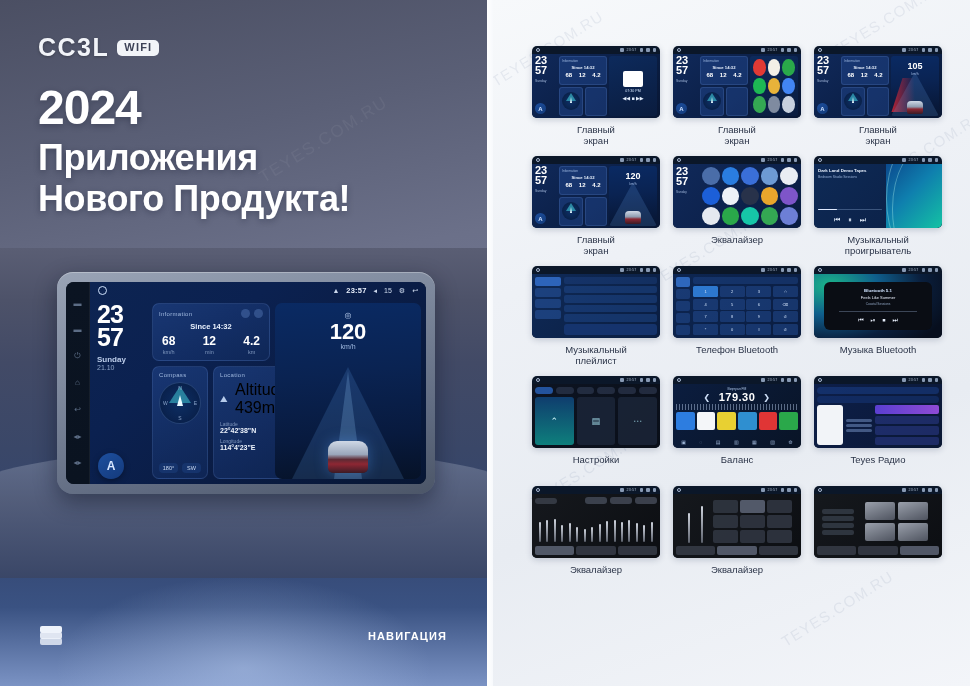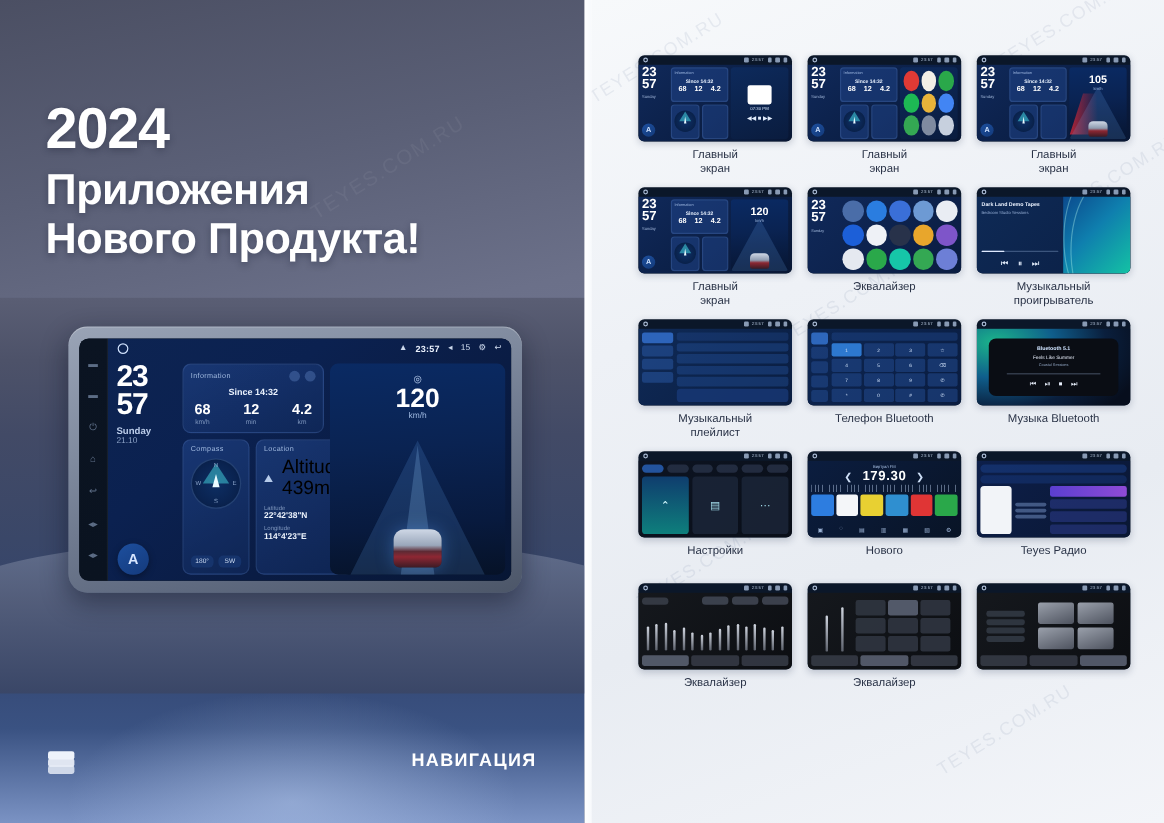--- a/index.html
+++ b/index.html
@@ -178,21 +178,21 @@
     background: linear-gradient(180deg, #cfd8e6 0%, #9aa7bb 42%, #5e2a34 58%, #8e2733 72%, #3c1b25 100%);
     box-shadow: 0 0 14px rgba(90,160,255,0.35);
   }
 
   
   .layers-ico { position: absolute; left: 40px; bottom: 42px; width: 22px; height: 18px; }
   .layers-ico i { position: absolute; left: 0; width: 22px; height: 7px; background: #eef3fb;
     transform: skewX(0deg); border-radius: 2px; display: block; }
   .nav-label {
     position: absolute; right: 40px; bottom: 44px; color: #ffffff;
-    font-size: 15px; font-weight: 700; letter-spacing: 1.1px;
+    font-size: 11px; font-weight: 700; letter-spacing: 1.1px;
   }
 
   
   .divider { width: 6px; height: 686px; background: linear-gradient(90deg,#ffffff,#f7f9fc); }
 
   
   .right {
     position: relative; width: 477px; height: 686px; overflow: hidden;
     background: linear-gradient(160deg, #f7f9fb 0%, #eef1f6 35%, #e8ecf2 65%, #f3f5f9 100%);
   }
@@ -393,20 +393,24 @@
 
 <div class="page">
 
   <div class="left">
 
     <div class="wm" style="left:250px;top:130px;">TEYES.COM.RU</div>
     <div class="wm" style="left:60px;top:430px;">TEYES.COM.RU</div>
     <div class="wm" style="left:310px;top:520px;">TEYES.COM.RU</div>
     <div class="wm" style="left:150px;top:610px;">TEYES.COM.RU</div>
 
+    <div class="logo-row">
+      <span class="logo-text">CC3L</span>
+      <span class="logo-badge">WIFI</span>
+    </div>
 
     <div class="headline">
       <div class="year">2024</div>
       <div class="l1">Приложения</div>
       <div class="l2">Нового Продукта!</div>
     </div>
 
     <div class="car">
       <div class="car-bg"></div>
       <div class="dash-top"></div>
@@ -998,21 +1002,21 @@
                 <span>◌</span>
                 <span>▤</span>
                 <span>▥</span>
                 <span>▦</span>
                 <span>▧</span>
                 <span>⚙</span>
               </div>
             </div>
           </div>
         </div>
-        <div class="tile-label">Нового</div>
+        <div class="tile-label">Баланс</div>
       </div>
 
       <div class="cellwrap">
         <div class="tile">
           <div class="m-status">
             <span class="dot"></span>
               <span class="sp"></span>
             <span class="ic"></span>
               <span class="tx">23:57</span>
             <span class="ic"></span>

